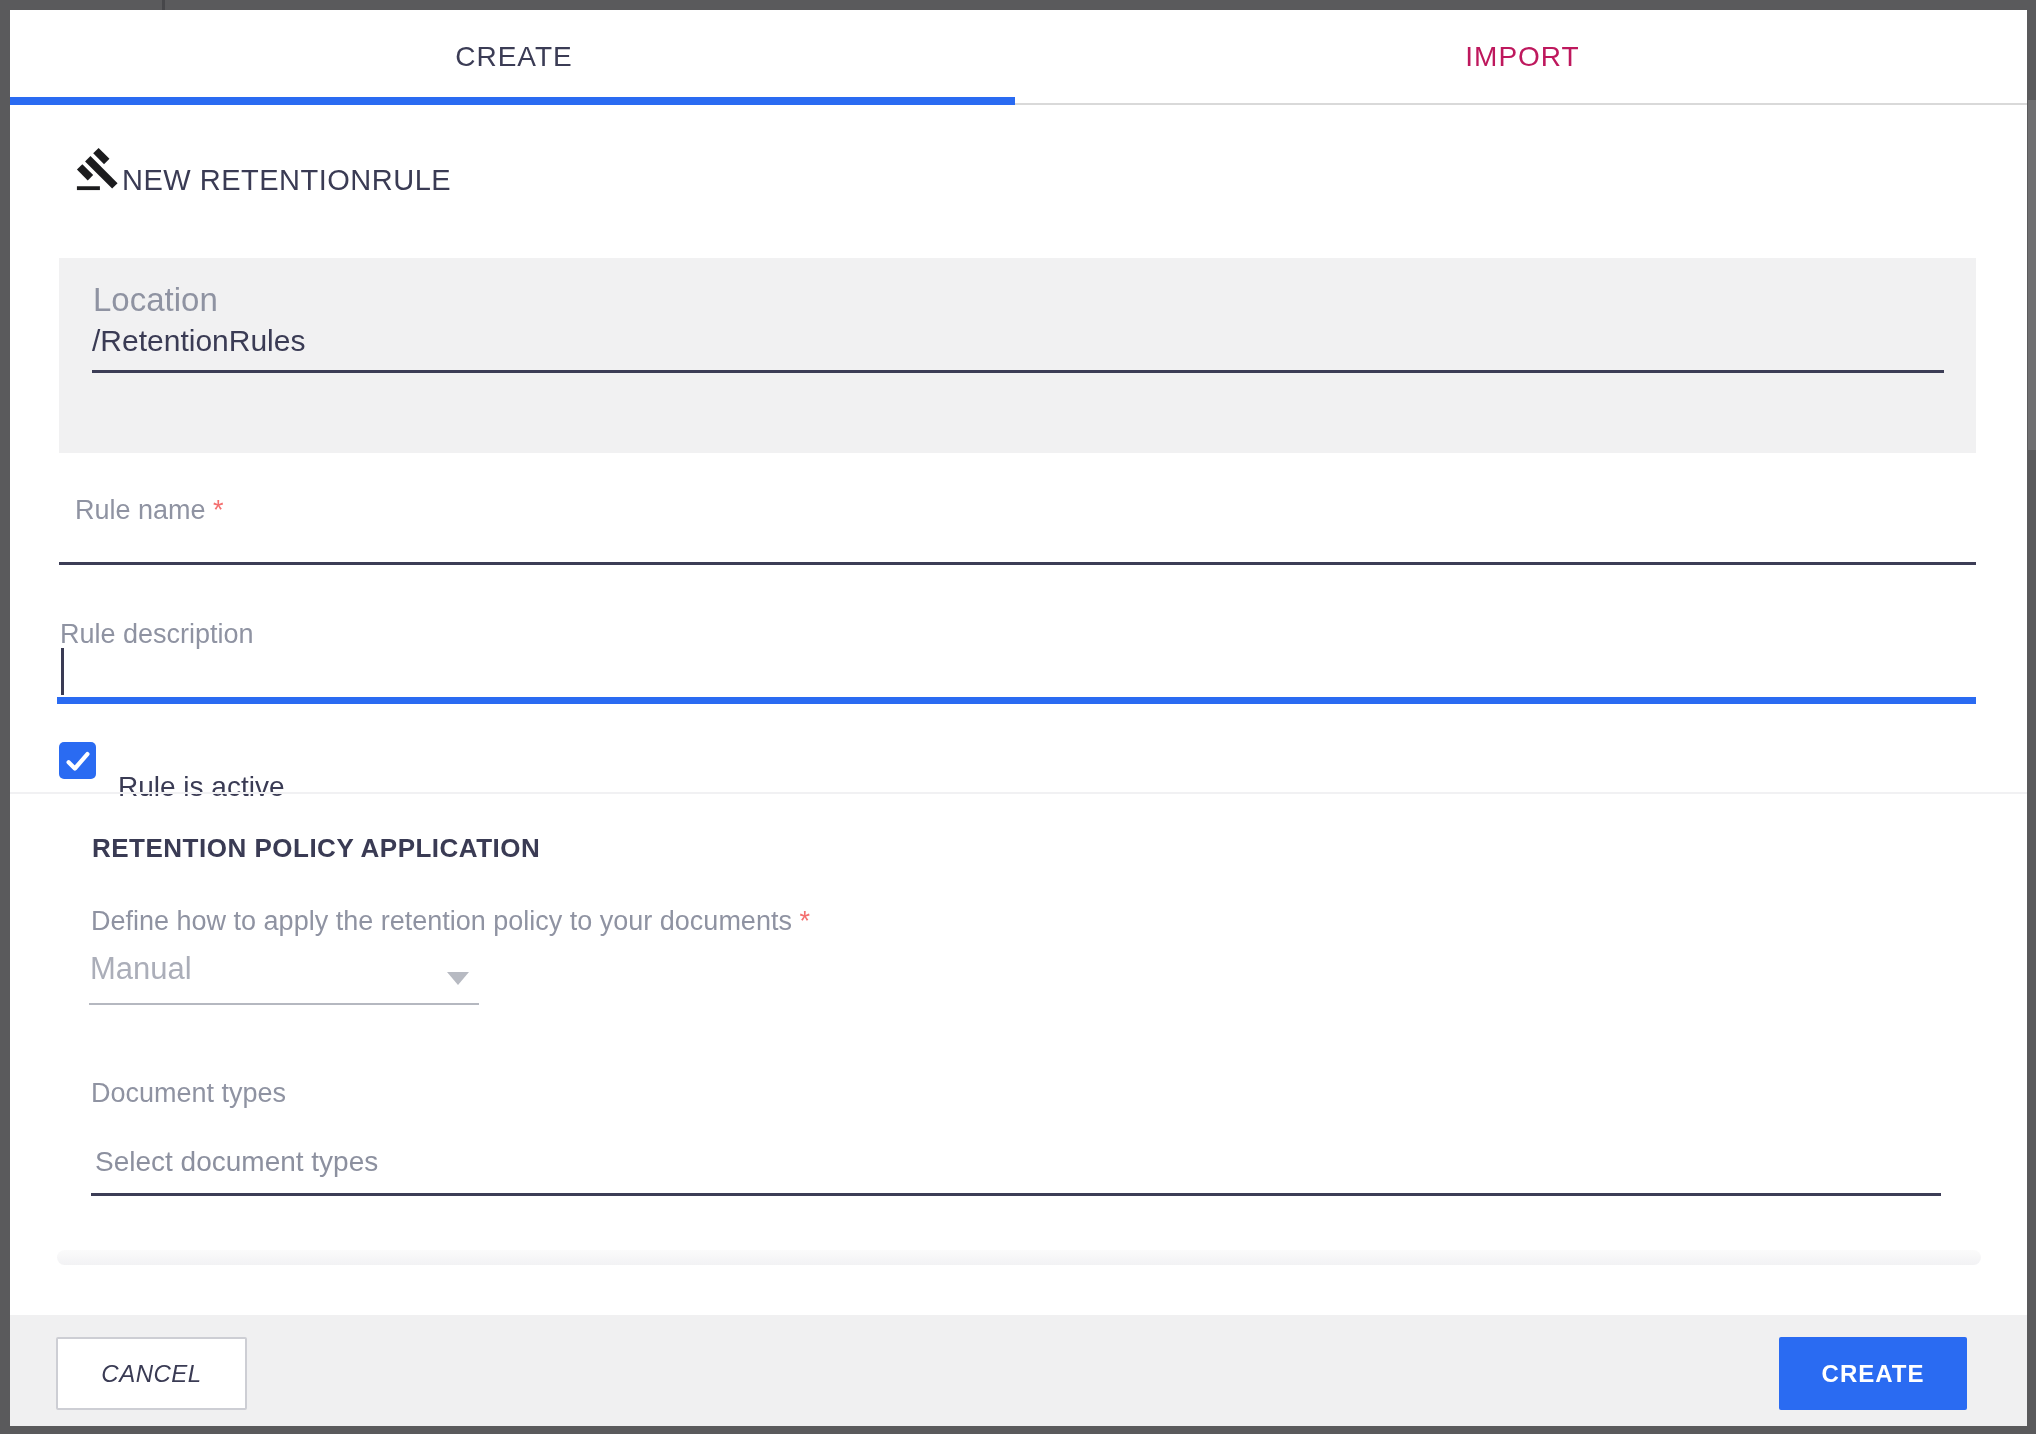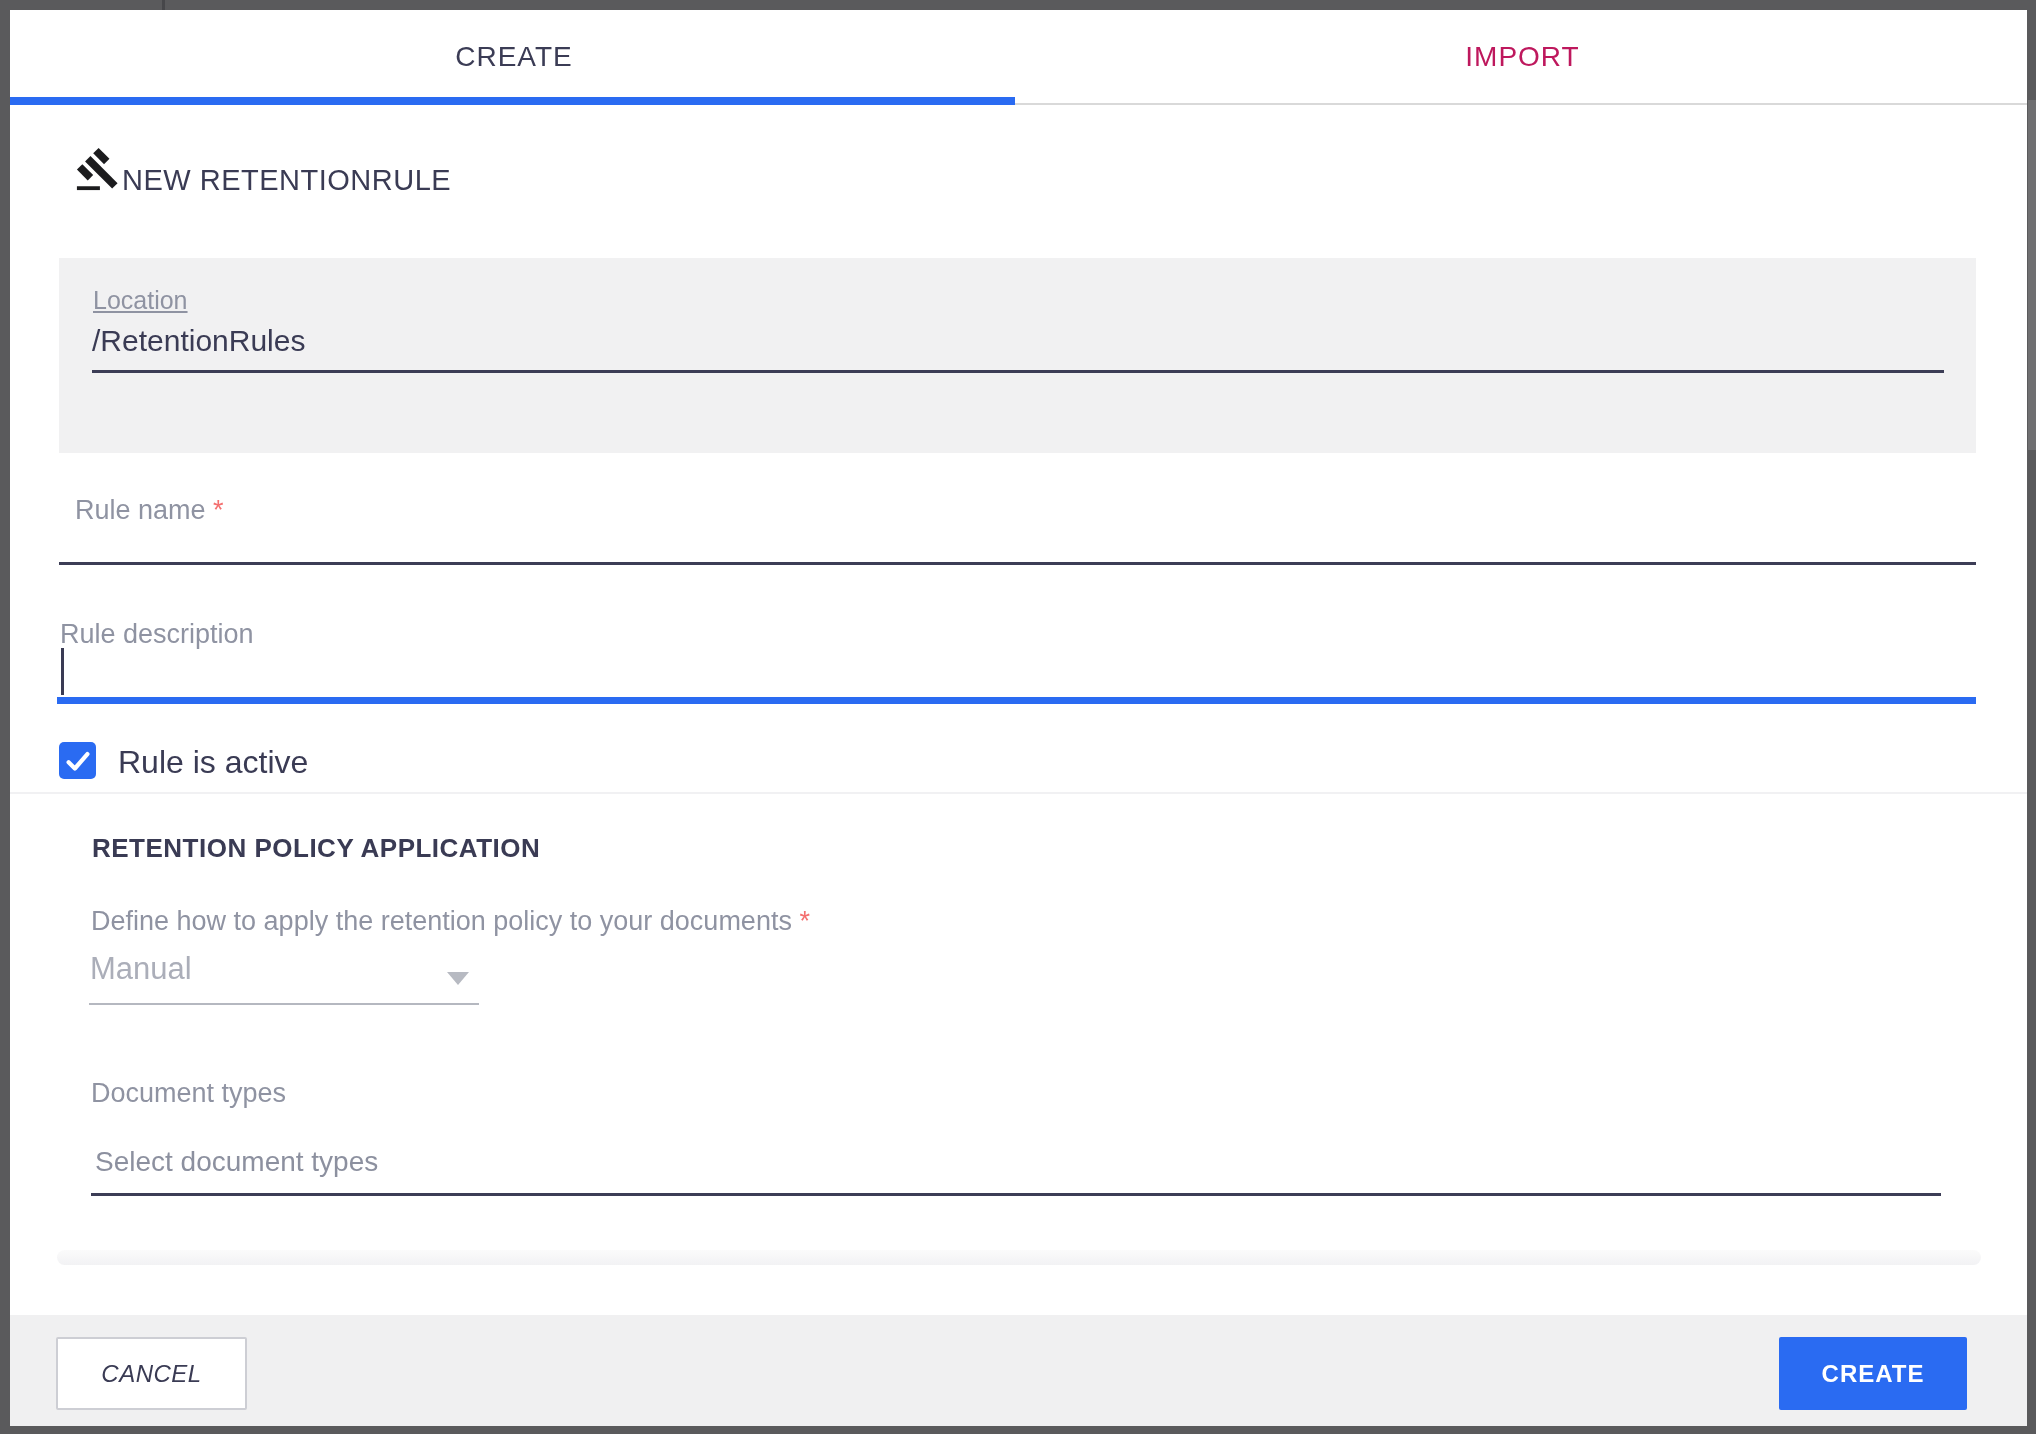--- a/index.html
+++ b/index.html
@@ -20,21 +20,21 @@
   .tab-create { left:0; width:1008px; color:#3b3c55; }
   .tab-import { left:1008px; width:1009px; color:#be185d; }
   .tab-active-underline { position:absolute; left:0; top:87px; width:1005px; height:8px; background:#2a6bf2; }
 
   
   .hdr-icon { position:absolute; left:65px; top:136px; width:46px; height:46px; }
   .hdr-title { position:absolute; left:112px; top:150px; font-size:29px; letter-spacing:0.5px; color:#3a3b54; line-height:40px; }
 
   
   .loc-box { position:absolute; left:49px; top:248px; width:1917px; height:195px; background:#f1f1f2; }
-  .loc-label { position:absolute; left:34px; top:26px; font-size:25px; color:#8f93a2; line-height:32px;text-decoration:underline; }
+  .loc-label { position:absolute; left:34px; top:26px; font-size:33px; color:#8f93a2; line-height:32px; }
   .loc-value { position:absolute; left:33px; top:62px; font-size:30px; color:#3a3b54; line-height:42px; cursor:pointer; }
   .loc-underline { position:absolute; left:33px; top:112px; width:1852px; height:3px; background:#3c3d56; }
 
   
   .field-label { position:absolute; font-size:27px; color:#8f93a2; line-height:36px; }
   .req { color:#f47070; }
   .line-dark { position:absolute; height:3px; background:#3c3d56; }
   .line-blue { position:absolute; height:7px; background:#2a6bf2; }
 
   .lbl-rule-name { left:50px; top:482px;margin-left:15px; }
@@ -43,21 +43,21 @@
   .zone-name     { left:49px; top:518px; width:1917px; height:34px; }
 
   .lbl-rule-desc { left:50px; top:606px; }
   .zone-desc     { left:47px; top:642px; width:1919px; height:45px; }
   .caret         { position:absolute; left:51px; top:638px; width:3px; height:47px; background:#3a3b54; }
   .ul-rule-desc  { left:47px; top:687px; width:1919px; }
 
   
   .checkbox { position:absolute; left:49px; top:732px; width:37px; height:37px; background:#2a6bf2;
               border-radius:5px; cursor:pointer; display:flex; align-items:center; justify-content:center; }
-  .cb-label { position:absolute; left:108px; top:735px; font-size:32px; color:#3a3b54; line-height:34px; cursor:pointer; }
+  .cb-label { position:absolute; left:108px; top:760px; font-size:28px; color:#3a3b54; line-height:34px; cursor:pointer; }
   .section-divider { position:absolute; left:0; top:782px; width:2017px; height:2px; background:#f1f1f3; }
 
   
   .section-title { position:absolute; left:82px; top:820px; font-size:26px; font-weight:700;
                    letter-spacing:0.5px; color:#3a3b54; line-height:36px; }
   .lbl-apply { left:81px; top:893px; }
   .dd-value  { position:absolute; left:80px; top:938px; font-size:31px; color:#abaeb9; line-height:42px; cursor:pointer; }
   .dd-arrow  { position:absolute; left:437px; top:962px; width:0; height:0;
                border-left:11px solid transparent; border-right:11px solid transparent;
                border-top:13px solid #b7bac2; }

